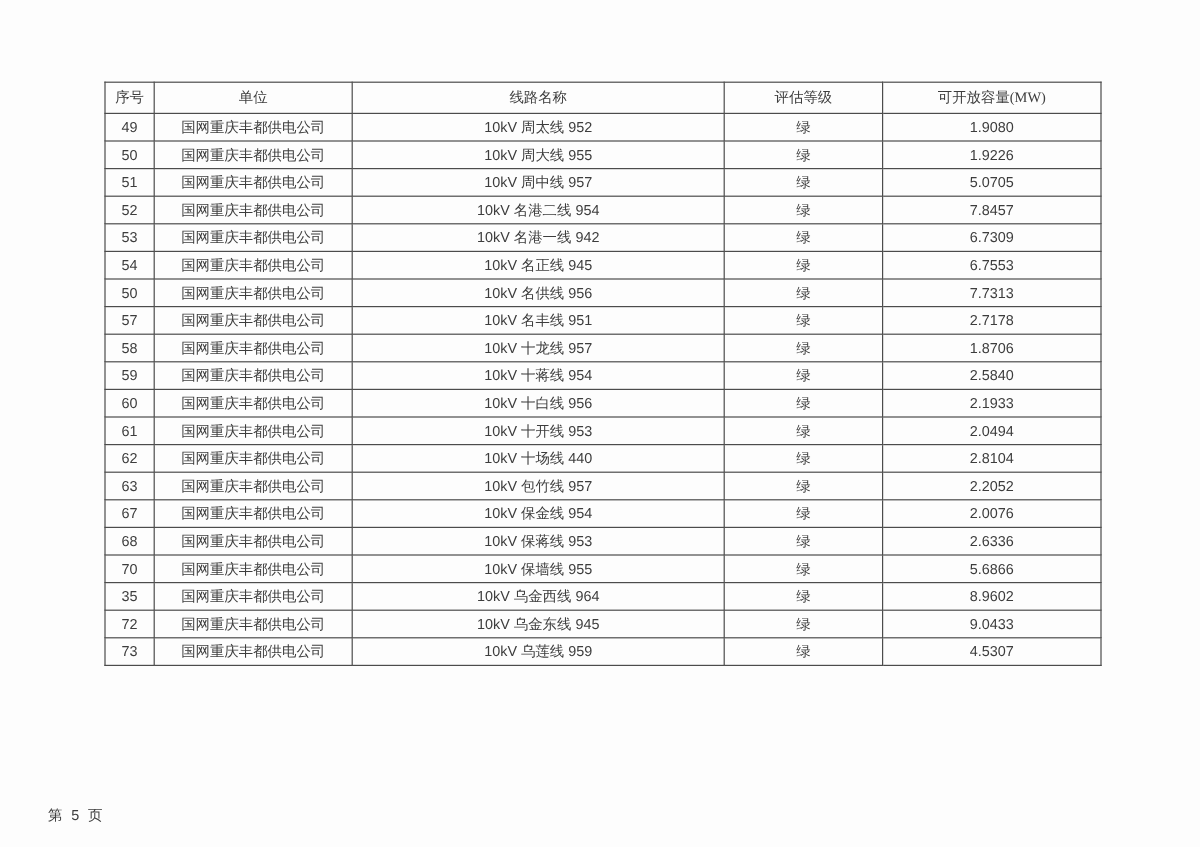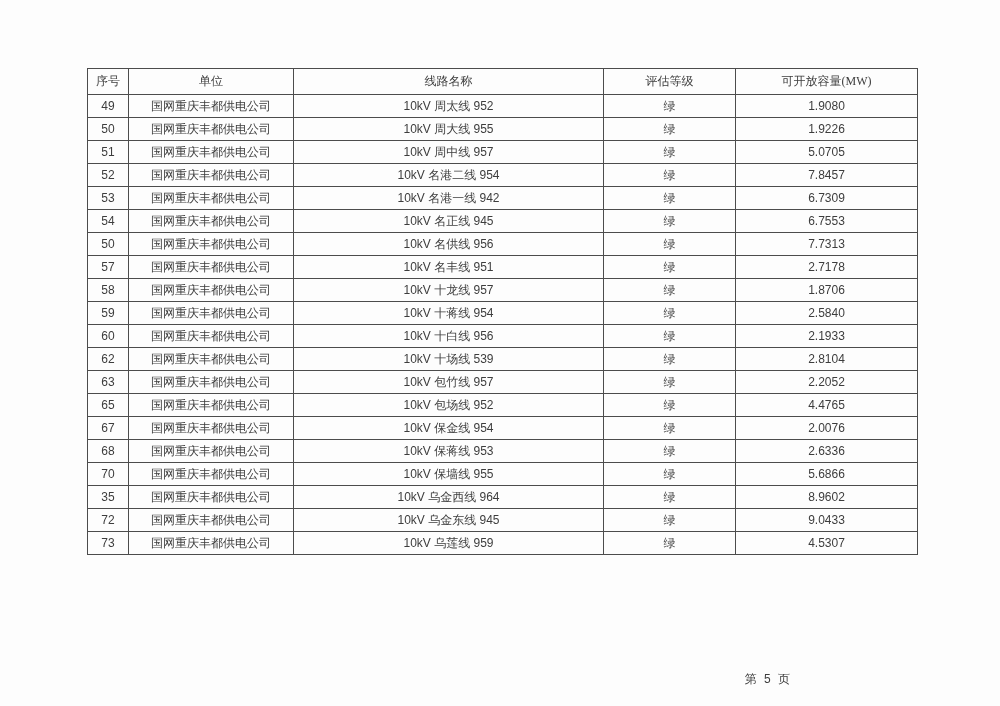--- a/index.html
+++ b/index.html
@@ -45,24 +45,25 @@
   col.c-no   { width: 41px; }
   col.c-unit { width: 165px; }
   col.c-line { width: 310px; }
   col.c-grade{ width: 132px; }
   col.c-cap  { width: 182px; }
   .footer {
     position: absolute;
     left: 0;
     top: 671px;
     width: 792px;
-    text-align: right;
+    text-align: left;
     font-size: 12px;
     color: #3d3d3d;
     letter-spacing: 2px;
+    padding-left: 40px;
   }
 </style>
 </head>
 <body>
 
 <div class="page">
 
   <table class="cap-table">
     <colgroup>
       <col class="c-no">
@@ -152,39 +153,39 @@
           <td>2.5840</td>
         </tr>
         <tr>
           <td>60</td>
           <td>国网重庆丰都供电公司</td>
           <td>10kV 十白线 956</td>
           <td>绿</td>
           <td>2.1933</td>
         </tr>
         <tr>
+          <td>61</td>
+          <td>国网重庆丰都供电公司</td>
+          <td>10kV 十开线 953</td>
+          <td>绿</td>
+          <td>2.0494</td>
+        </tr>
+        <tr>
           <td>62</td>
           <td>国网重庆丰都供电公司</td>
-          <td>10kV 十场线 539</td>
+          <td>10kV 十场线 440</td>
           <td>绿</td>
           <td>2.8104</td>
         </tr>
         <tr>
           <td>63</td>
           <td>国网重庆丰都供电公司</td>
           <td>10kV 包竹线 957</td>
           <td>绿</td>
           <td>2.2052</td>
-        </tr>
-        <tr>
-          <td>65</td>
-          <td>国网重庆丰都供电公司</td>
-          <td>10kV 包场线 952</td>
-          <td>绿</td>
-          <td>4.4765</td>
         </tr>
         <tr>
           <td>67</td>
           <td>国网重庆丰都供电公司</td>
           <td>10kV 保金线 954</td>
           <td>绿</td>
           <td>2.0076</td>
         </tr>
         <tr>
           <td>68</td>

